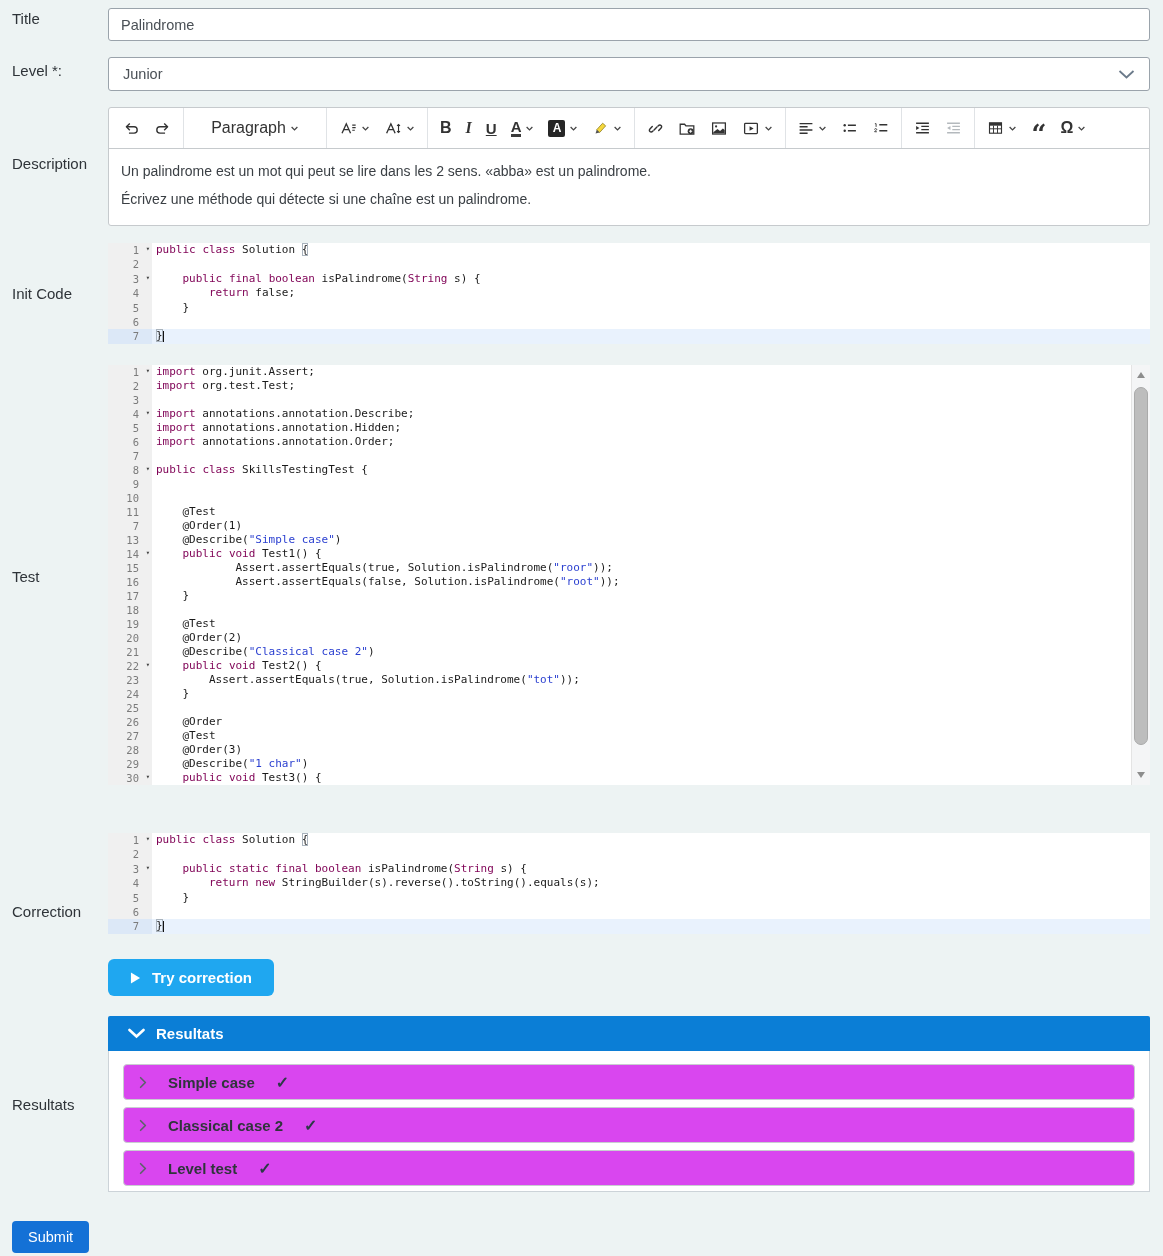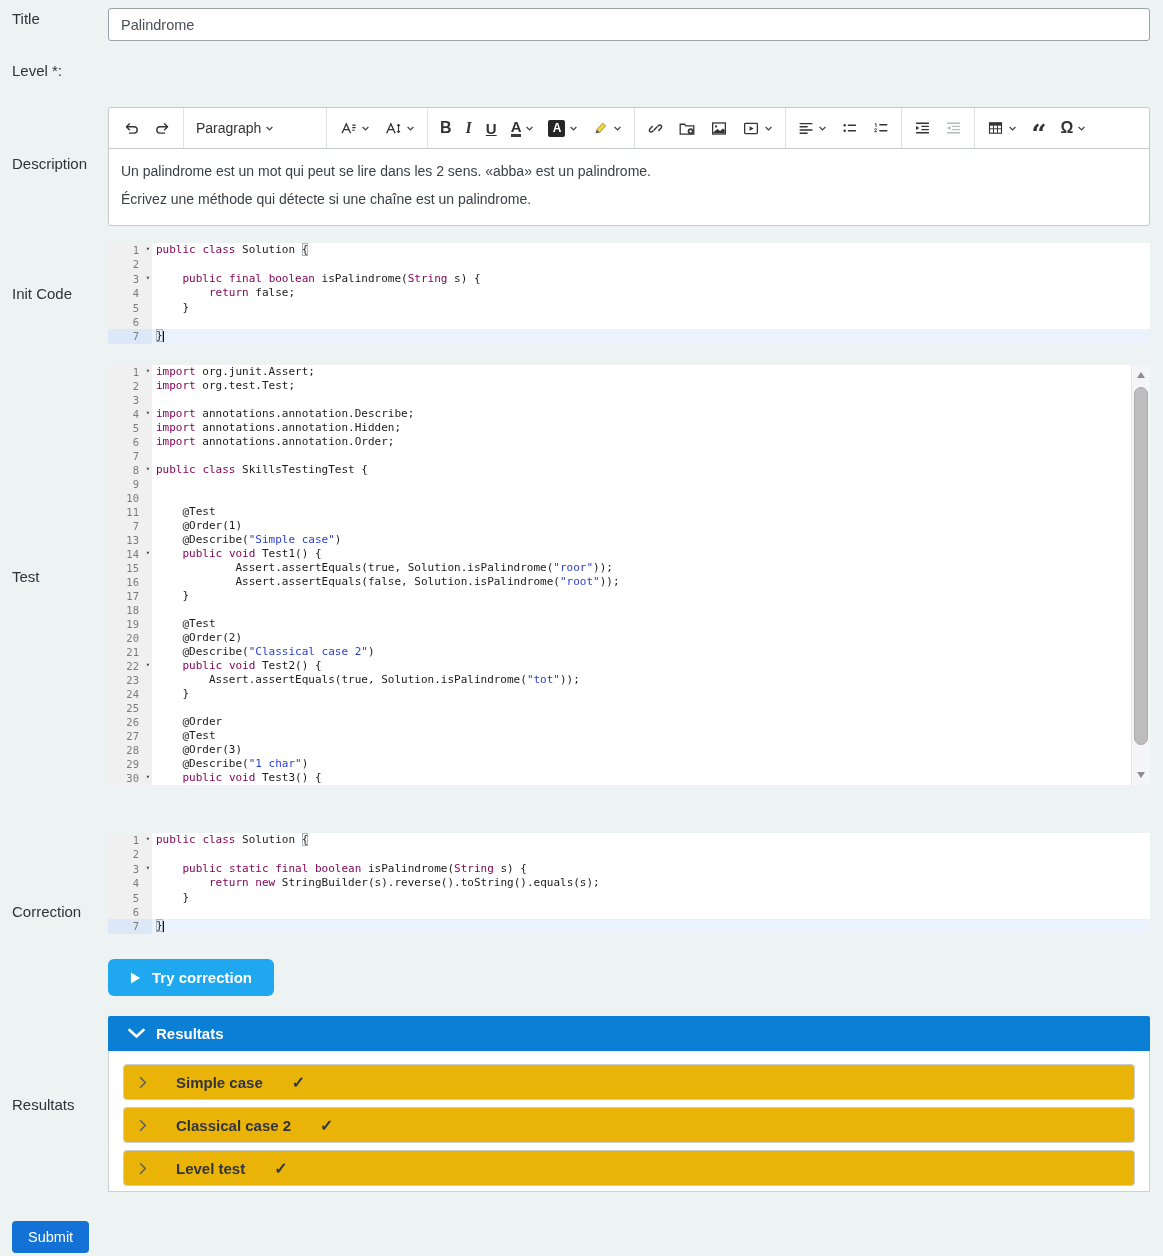--- a/index.html
+++ b/index.html
@@ -17,21 +17,21 @@
   .sel-chev{color:#6b7a8a;}
 
   
   .ck{position:absolute;left:108px;top:107px;width:1042px;border:1px solid #c6cacd;border-radius:3px;
       background:#fff;box-sizing:border-box;}
   .ck-toolbar{height:40px;display:flex;align-items:stretch;border-bottom:1px solid #c6cacd;padding:0 2px;}
   .tb-group{display:flex;align-items:center;padding:0 5px;}
   .tb-group + .tb-group{border-left:1px solid #e0e3e6;}
   .tb-btn{display:flex;align-items:center;gap:4px;padding:0 7px;height:100%;color:#333;cursor:pointer;}
   .tb-btn.disabled{color:#b4b9bd;}
-  .tb-dd{min-width:118px;justify-content:flex-start;font-size:14px;color:#333;}
+  .tb-dd{min-width:118px;justify-content:center;font-size:16px;color:#333;}
   .icw{display:flex;align-items:center;}
   .chev{color:#444;}
   .tbB{font-size:16px;font-weight:bold;}
   .tbI{font-family:"Liberation Serif",serif;font-size:16px;font-weight:bold;}
   .tbU{font-size:15px;font-weight:bold;text-decoration:underline;}
   .tbA{font-size:15px;font-weight:bold;border-bottom:3px solid #3b3b3b;line-height:15px;}
   .tbBgA{display:inline-block;background:#262626;color:#fff;font-weight:bold;font-size:12px;
          width:17px;height:17px;line-height:17px;text-align:center;border-radius:2px;}
   .tbQ{font-family:"DejaVu Serif",serif;font-size:26px;line-height:10px;font-weight:bold;position:relative;top:6px;}
   .tbO{font-size:16px;font-weight:bold;}
@@ -68,22 +68,22 @@
 
   
   .try-btn{position:absolute;left:108px;top:959px;height:37px;background:#1fa7f0;color:#fff;border:none;
            border-radius:6px;display:flex;align-items:center;gap:11px;padding:16px 22px;
            font-size:15px;font-weight:bold;font-family:"Liberation Sans",sans-serif;cursor:pointer;}
   .res-header{position:absolute;left:108px;top:1016px;width:1042px;height:35px;background:#0b7ed6;color:#fff;
            display:flex;align-items:center;gap:11px;padding:0 20px;box-sizing:border-box;
            font-weight:bold;font-size:15px;cursor:pointer;border-radius:2px 2px 0 0;}
   .res-body{position:absolute;left:108px;top:1051px;width:1042px;height:141px;background:#fff;
            border:1px solid #ccd3d8;border-top:none;box-sizing:border-box;padding:13px 14px;}
-  .res-row{height:36px;background:#eab308;border:1px solid #c9cdd1;border-radius:4px;display:flex;
-           align-items:center;gap:29px;padding:0 15px;margin-bottom:7px;box-sizing:border-box;cursor:pointer;}
+  .res-row{height:36px;background:#d946ef;border:1px solid #c9cdd1;border-radius:4px;display:flex;
+           align-items:center;gap:21px;padding:0 15px;margin-bottom:7px;box-sizing:border-box;cursor:pointer;}
   .res-row .r-chev{color:#5a6268;display:flex;}
   .res-row .lbl{font-weight:bold;font-size:15px;color:#2f353b;}
   .res-check{color:#2c3a47;font-weight:bold;font-size:16px;}
   .submit-btn{position:absolute;left:12px;top:1221px;height:32px;padding:0 16px;background:#1471d6;color:#fff;
            border:none;border-radius:4px;font-size:14.5px;font-family:"Liberation Sans",sans-serif;cursor:pointer;}
 </style>
 </head>
 <body>
 
 <div class="page">
@@ -91,20 +91,26 @@
   <div class="flabel" style="top:10px">Title</div>
   <div class="flabel" style="top:62px">Level *:</div>
   <div class="flabel" style="top:155px">Description</div>
   <div class="flabel" style="top:285px">Init Code</div>
   <div class="flabel" style="top:568px">Test</div>
   <div class="flabel" style="top:903px">Correction</div>
   <div class="flabel" style="top:1096px">Resultats</div>
 
   <input id="title-input" class="tfield" value="Palindrome" style="">
 
+  <div id="level-select" class="tfield">
+    <span>Junior</span>
+    <svg class="sel-chev" width="17" height="11" viewBox="0 0 17 11">
+      <path d="M1.5 2 L8.5 8.5 15.5 2" fill="none" stroke="currentColor" stroke-width="1.8"></path>
+    </svg>
+  </div>
 
   <div class="ck">
     <div class="ck-toolbar" id="ck-toolbar">
         <div class="tb-group">
           <div class="tb-btn">
             <span class="icw">
               <svg width="17" height="17" viewBox="0 0 20 20">
                 <path d="M4.5 8 H13 a3.7 3.7 0 0 1 0 7.4 H7" fill="none" stroke="currentColor" stroke-width="1.6"></path>
                 <path d="M8 4 L4 8 l4 4" fill="none" stroke="currentColor" stroke-width="1.6" stroke-linejoin="round"></path>
               </svg>

